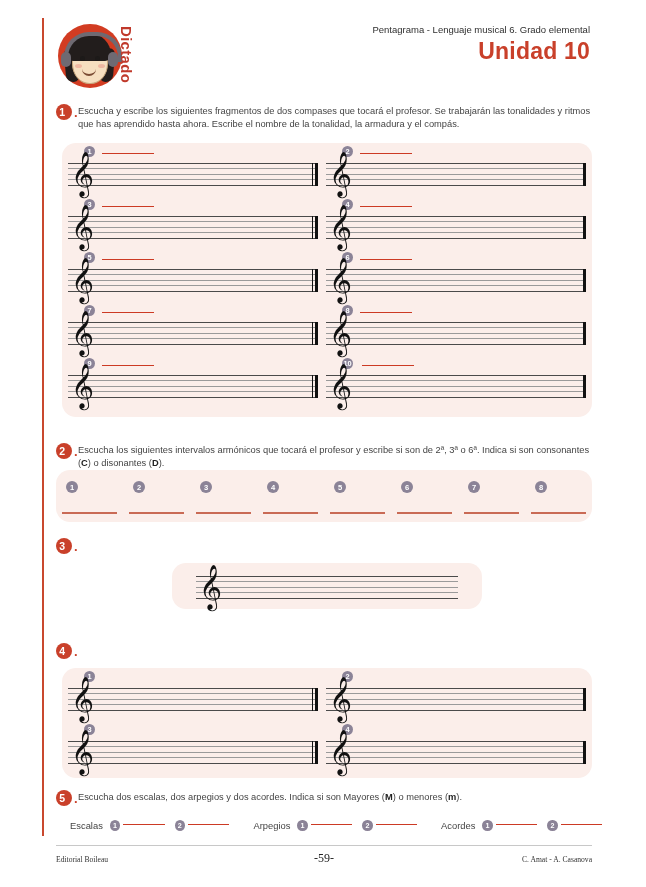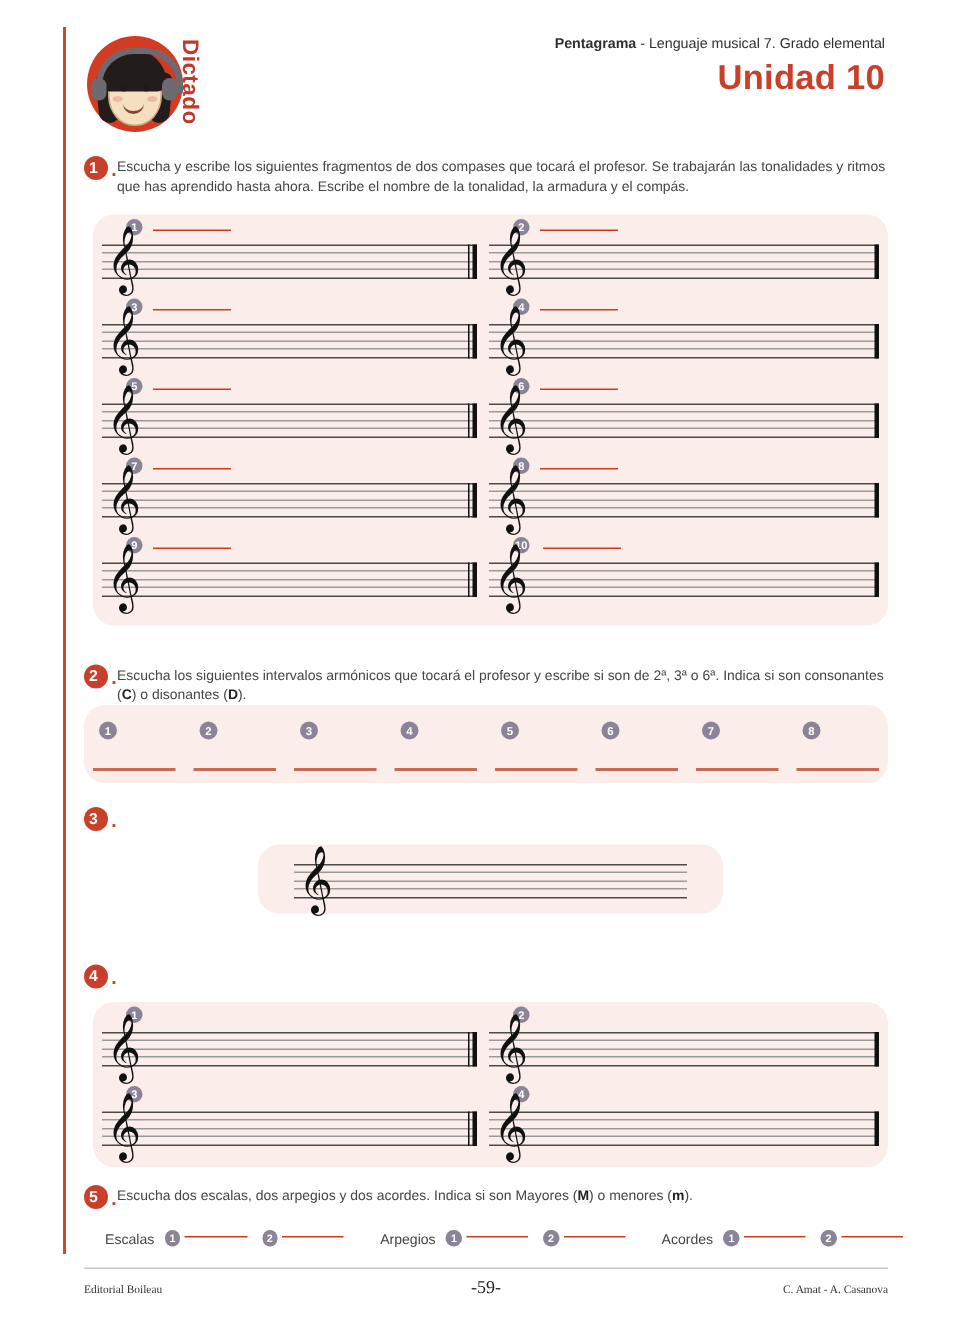--- a/index.html
+++ b/index.html
@@ -49,21 +49,21 @@
     position:absolute;left:118px;top:26px;
     writing-mode:vertical-rl;
     font-weight:bold;font-size:15px;letter-spacing:.3px;
     color:#c0392b;
   }
 
   .head-right{
     position:absolute;right:56px;top:24px;text-align:right;
   }
   .head-line1{font-size:9.5px;color:#2f2f2f;white-space:nowrap;}
-  .head-line1 b{font-weight:bold;}
+  .head-line1 b{font-weight:normal;}
   .unit-title{
     font-size:23px;font-weight:bold;color:#c9402a;margin-top:3px;letter-spacing:.2px;
   }
 
   
   .ex{position:absolute;left:56px;width:536px;}
   .ex-head{display:flex;align-items:flex-start;gap:6px;}
   .num-badge{
     flex:0 0 auto;width:16px;height:16px;border-radius:50%;
     background:#c9402a;color:#fff;font-size:10.5px;font-weight:bold;
@@ -144,21 +144,21 @@
       <div class="eye-l"></div>
       <div class="eye-r"></div>
       <div class="cheek-l"></div>
       <div class="cheek-r"></div>
       <div class="smile"></div>
     </div>
     <div class="vert-label">Dictado</div>
 
     <div class="head-right">
       <div class="head-line1">
-        <b>Pentagrama</b><span> - Lenguaje musical 7. Grado elemental</span>
+        <b>Pentagrama</b><span> - Lenguaje musical 6. Grado elemental</span>
       </div>
       <div class="unit-title">Unidad 10</div>
     </div>
   </div>
 
   <div class="ex" style="top:104px;">
     <div class="ex-head">
       <div class="num-badge">1</div>
       <div class="ex-text">Escucha y escribe los siguientes fragmentos de dos compases que tocará el profesor. Se trabajarán las tonalidades y ritmos que has aprendido hasta ahora. Escribe el nombre de la tonalidad, la armadura y el compás.</div>
     </div>

